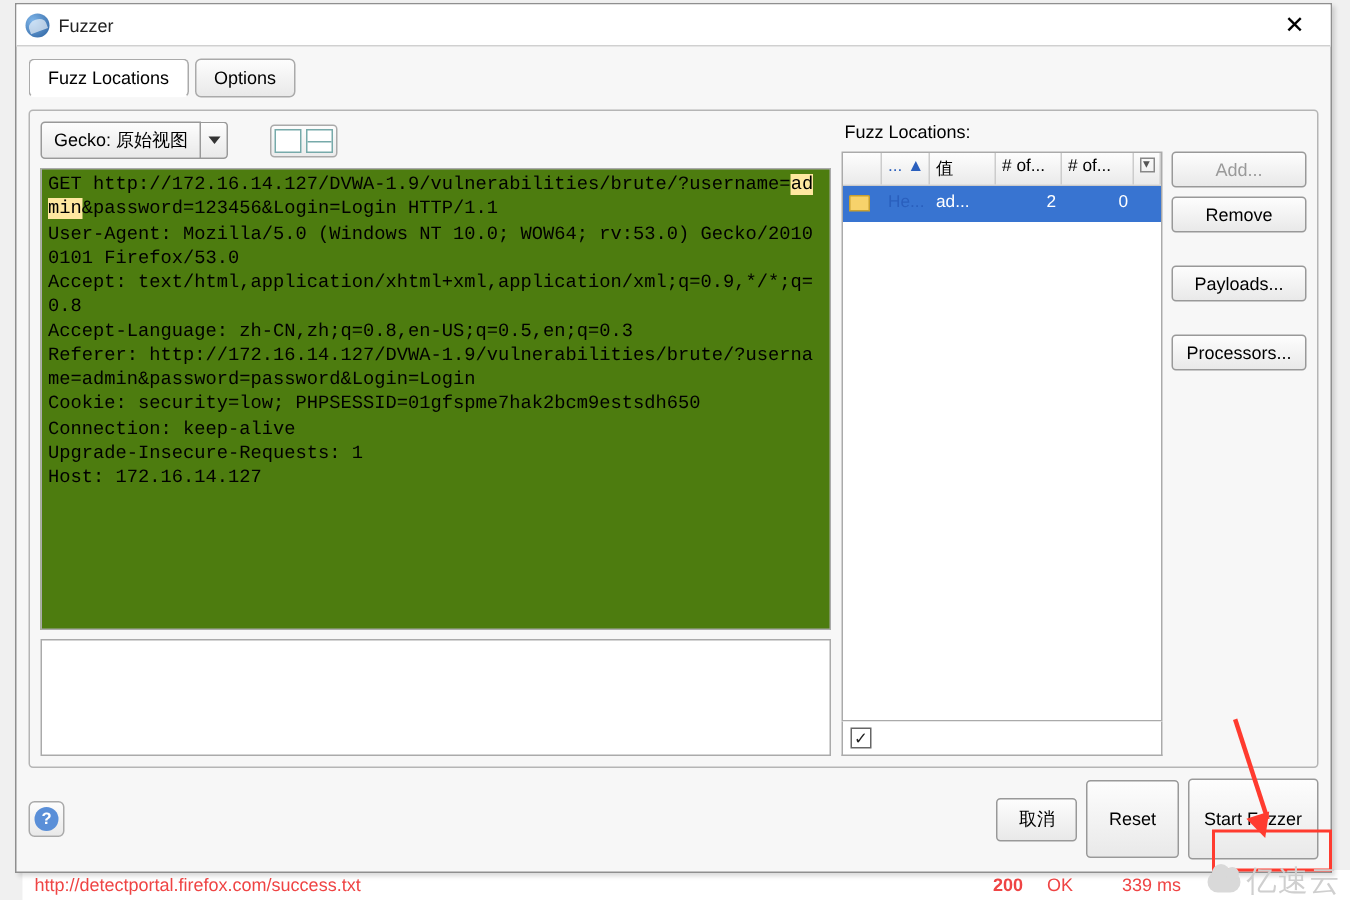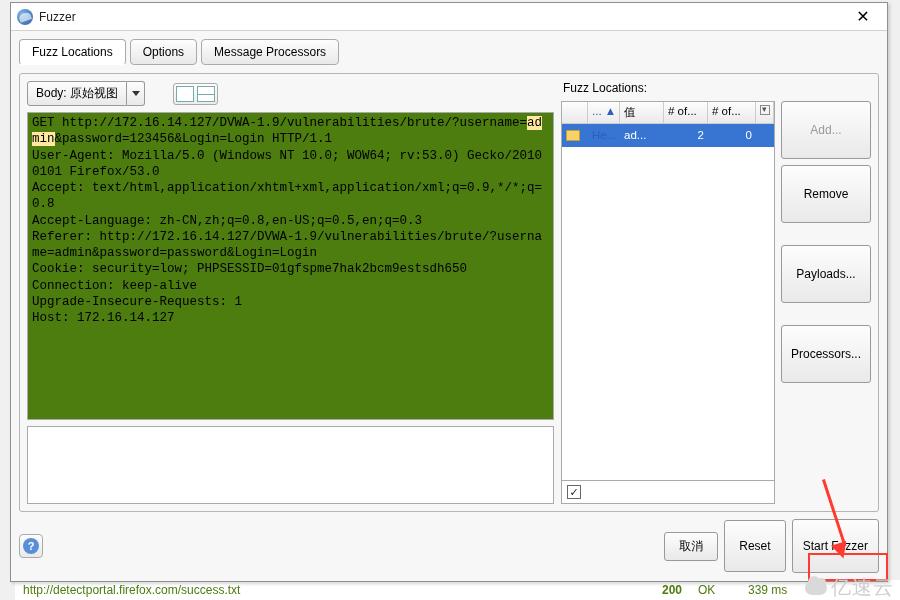--- a/index.html
+++ b/index.html
@@ -11,21 +11,21 @@
     width: 900px;
     height: 600px;
     position: relative;
     overflow: hidden;
   }
   .bg-row {
     position: absolute;
     left: 15px; right: 0;
     bottom: 0;
     height: 20px;
-    color: #4d7c0f;
+    color: #ef4444;
     font-size: 12px;
     display: flex;
     align-items: center;
     background: #fff;
   }
   .bg-row .cell { padding: 0 8px; }
   .overlay {
     position: absolute;
     left: 10px; top: 2px;
     width: 878px; height: 580px;
@@ -207,21 +207,21 @@
     border-radius:1px 1px 0 0;
     display:inline-block;
     position:relative;
     top:1px;
   }
   .side-btns { display:flex; flex-direction:column; gap:6px; width:90px;}
   .btn {
     border:1px solid #999;
     border-radius:3px;
     background:linear-gradient(#fdfdfd,#e9e9e9);
-    padding:21px 4px;
+    padding:4px 4px;
     font-size:12px;
     cursor:pointer;
     white-space: nowrap;
   }
   .btn:disabled{color:#9a9a9a; cursor:default;}
   .right-top { display:flex; gap:6px; flex:1; min-height:0;}
   .right-top-left{flex:1; display:flex; flex-direction:column; min-width:0;}
   .confirm-row{
     display:flex; align-items:center; gap:5px;
     border:1px solid #aaa; border-top:0;
@@ -329,29 +329,28 @@
   <div class="titlebar">
     <span class="icon"></span>
     <span class="title">Fuzzer</span>
     <span class="close">✕</span>
   </div>
 
   <div class="outer-pad">
     <div class="tabs">
       <div class="tab active">Fuzz Locations</div>
       <div class="tab">Options</div>
-      <div class="tab">Message Processors</div>
     </div>
 
     <div class="content-frame">
 
       <div class="left-pane">
         <div class="view-bar">
           <div class="combo">
-            <button class="main">Body: 原始视图</button>
+            <button class="main">Gecko: 原始视图</button>
             <button class="drop">
                 <span class="triangle"></span>
               </button>
           </div>
           <div style="width:16px;"></div>
           <div class="layout-btns">
             <span class="lbtn"></span>
             <span class="lbtn split"></span>
           </div>
         </div>

